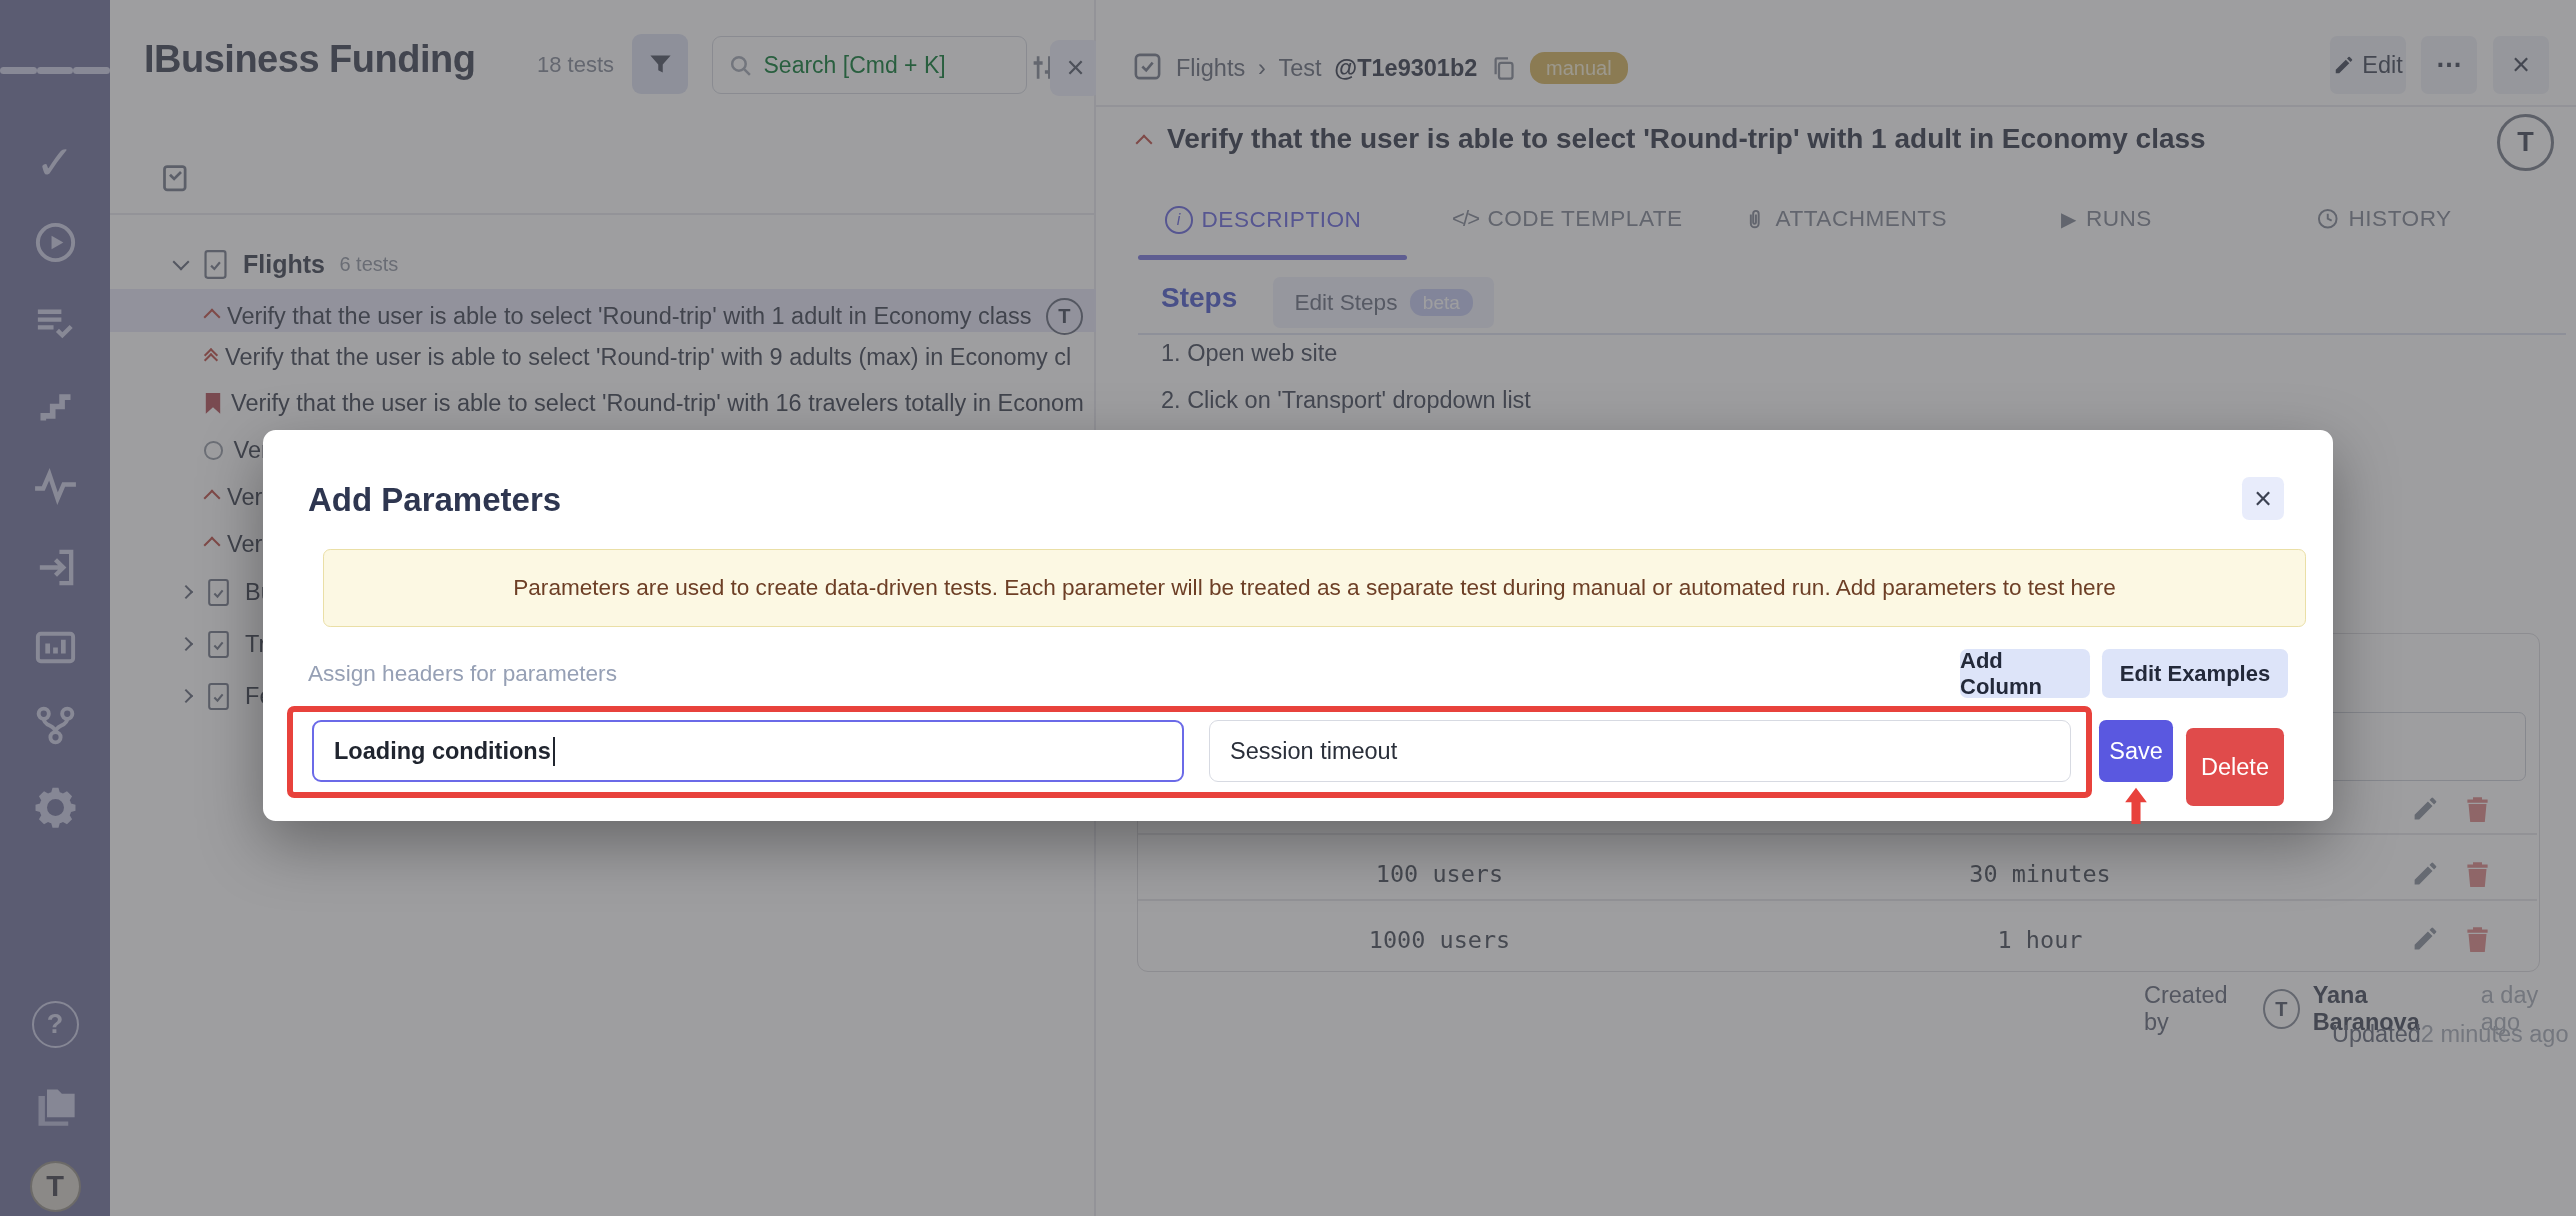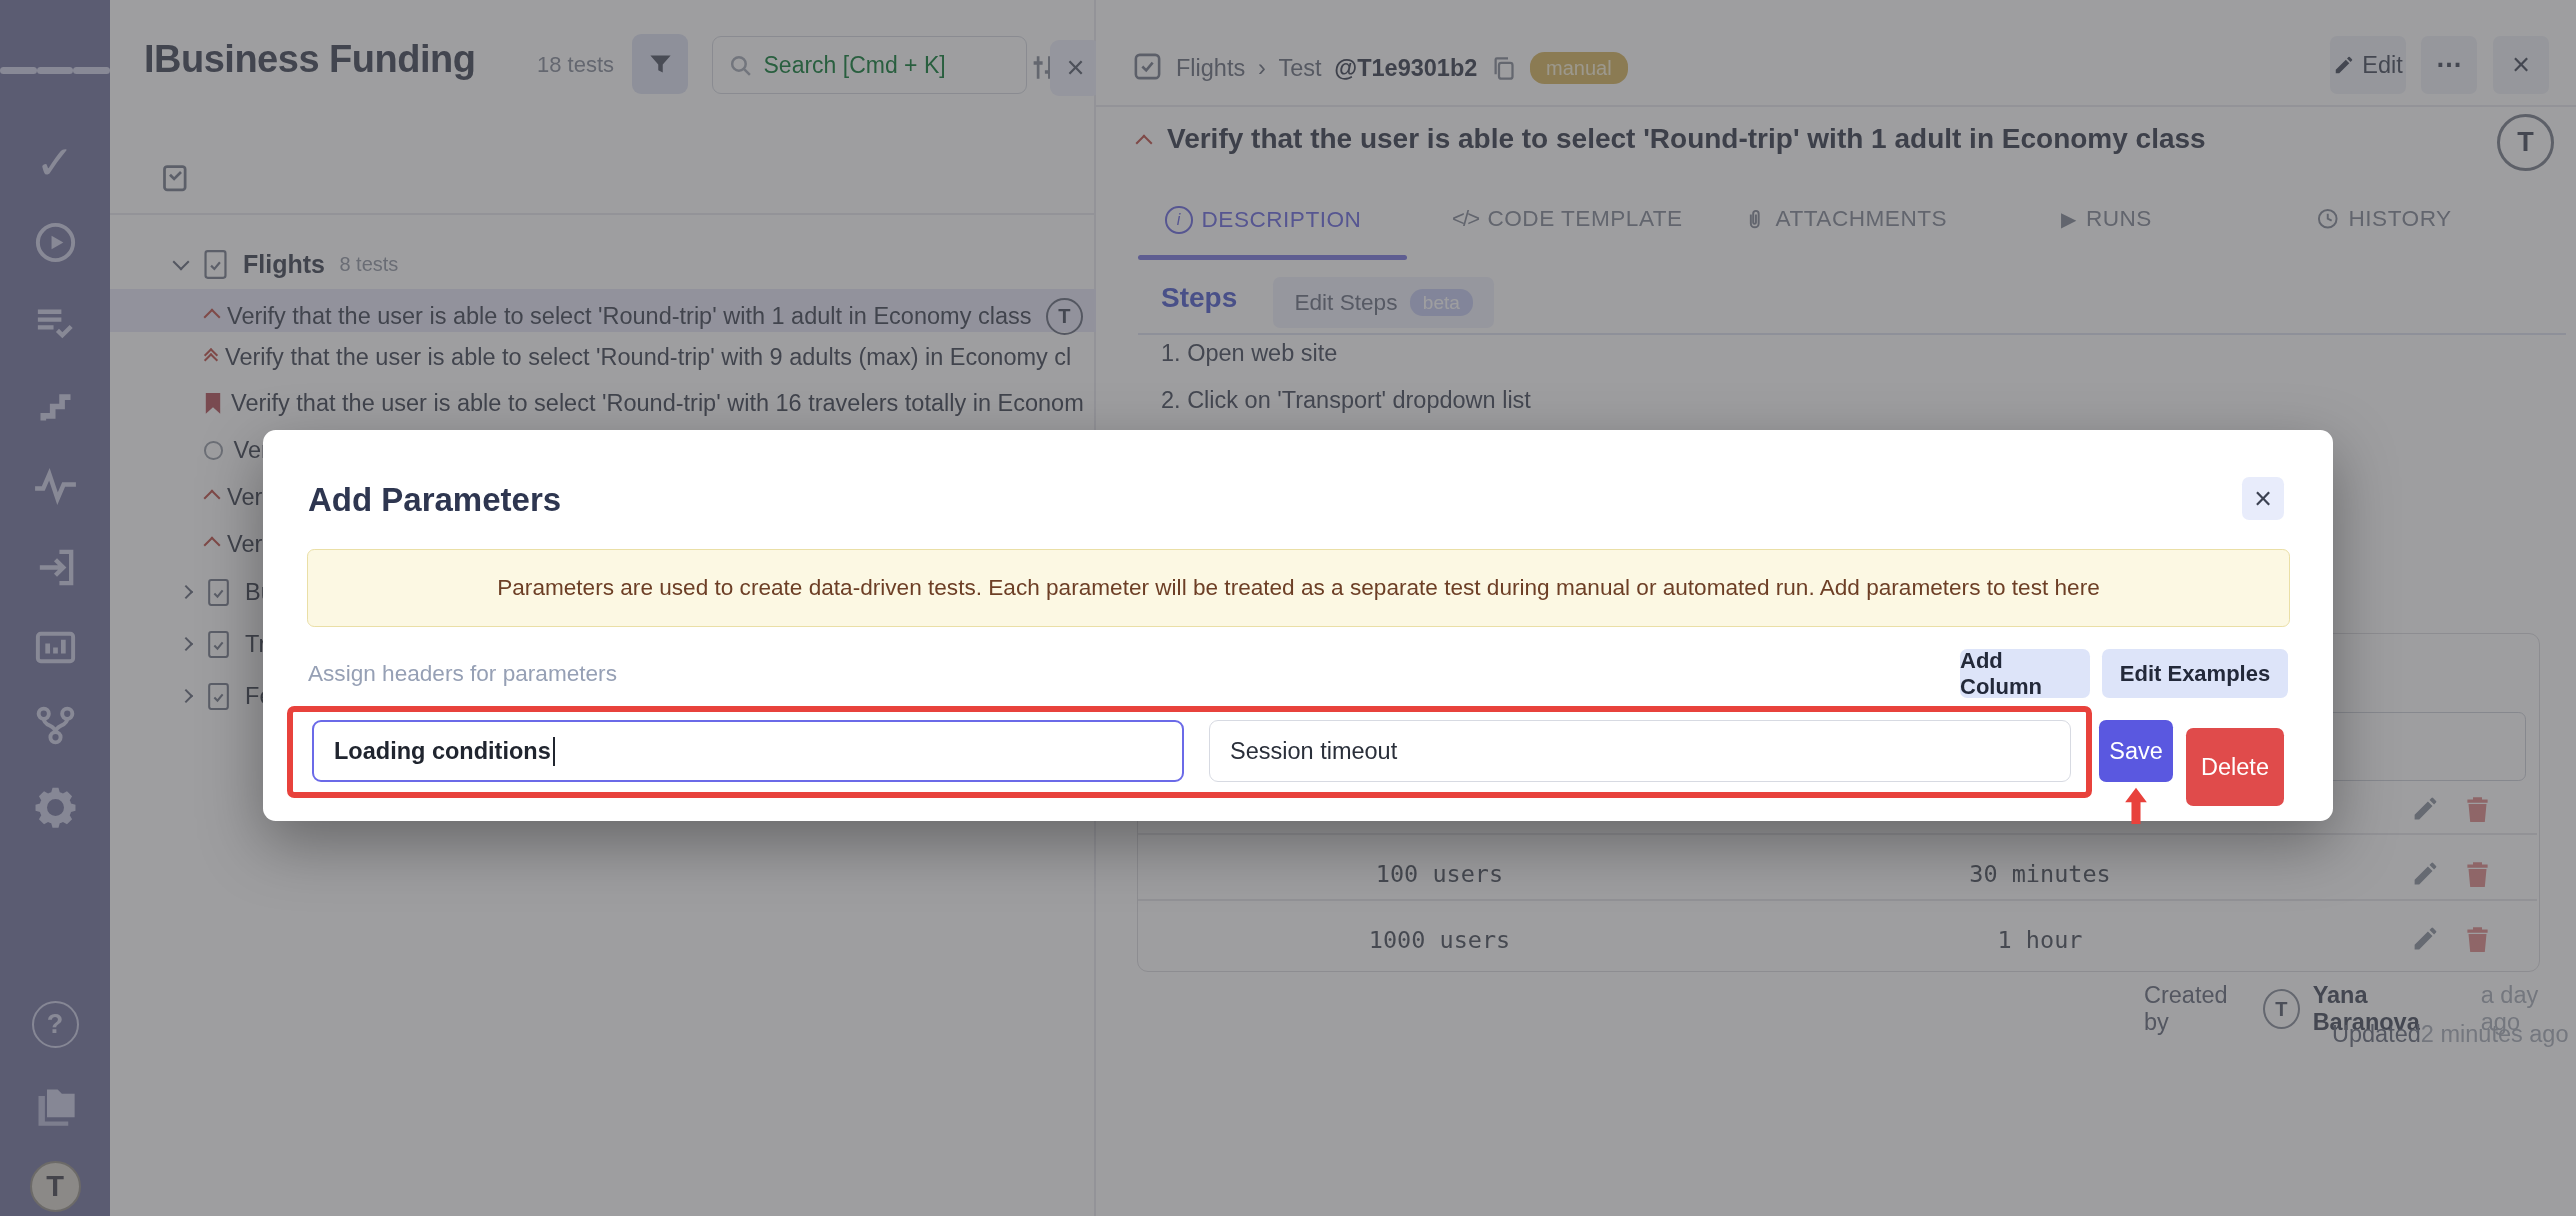--- a/index.html
+++ b/index.html
@@ -175,21 +175,21 @@
     </span>
     <div class="abs divider" style="left:0;top:213px;width:986px;height:1.8px;"></div>
 
     <div class="abs" style="left:65px;top:249px;display:flex;align-items:center;gap:14.5px;color:#6a7080;">
       <span class="chev down" style="margin-top:-5.4px;"></span>
       <svg width="27" height="31" viewBox="0 0 24 28" fill="none" stroke="#7a8190" stroke-width="2">
           <rect x="3" y="2" width="18" height="24" rx="2"></rect>
           <path d="M8 15l3 3 5-6"></path>
         </svg>
       <span class="tree-txt" style="font-size:25px;font-weight:600;">Flights</span>
-      <span class="tree-txt muted" style="font-size:20px;">8 tests</span>
+      <span class="tree-txt muted" style="font-size:20px;">6 tests</span>
     </div>
 
     <div class="abs selrow" style="left:0;top:289px;width:986px;height:43px;"></div>
     <div class="abs" style="left:96px;top:298px;display:flex;align-items:center;gap:9px;">
       <span class="chev up prio"></span>
       <span class="tree-txt">Verify that the user is able to select 'Round-trip' with 1 adult in Economy class</span>
       <span class="circleT" style="width:33px;height:33px;border:2.7px solid #6b7180;color:#4a5160;font-size:20px;margin-left:5.4px;">T</span>
     </div>
 
     <div class="abs" style="left:96px;top:344px;display:flex;align-items:center;gap:9px;">
@@ -373,21 +373,21 @@
   </div>
 
   <div class="abs dim"></div>
 
   <div class="abs modal">
     <div class="abs m-title" style="left:45px;top:51px;">Add Parameters</div>
     <div class="abs m-close" style="left:1979px;top:47px;width:42px;height:43px;">
         <span>×</span>
       </div>
 
-    <div class="abs m-info" style="left:44px;top:119px;width:1981px;height:76px;">
+    <div class="abs m-info" style="left:60px;top:119px;width:1981px;height:76px;">
       <span>Parameters are used to create data-driven tests. Each parameter will be treated as a separate test during manual or automated run. Add parameters to test here</span>
     </div>
 
     <div class="abs m-assign" style="left:45px;top:231px;">Assign headers for parameters</div>
     <div class="abs btn-lav" style="left:1697px;top:219px;width:130px;height:49px;">Add Column</div>
     <div class="abs btn-lav" style="left:1839px;top:219px;width:186px;height:49px;">Edit Examples</div>
 
     <div class="abs m-input plain" style="left:946px;top:290px;width:862px;height:62px;">
       <span>Session timeout</span>
     </div>

